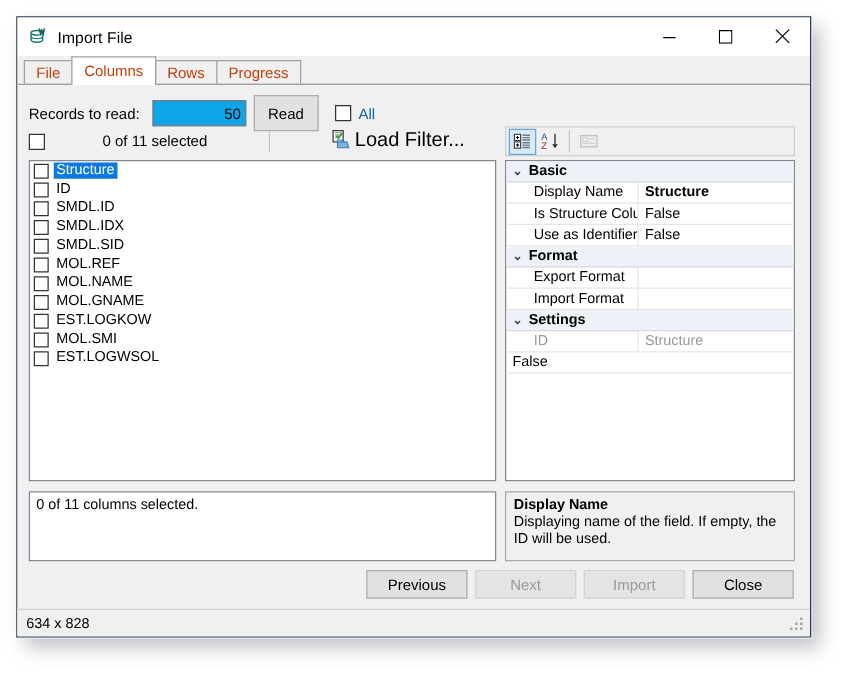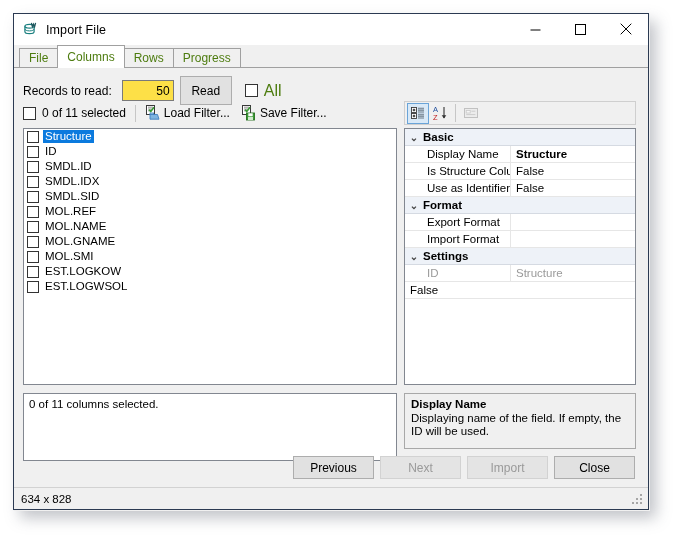--- a/index.html
+++ b/index.html
@@ -65,21 +65,21 @@
     display: flex;
     align-items: flex-end;
   }
   #tabstrip:after {
     content: "";
     position: absolute; left: 5px; right: 5px; bottom: 0;
     height: 1px; background: #a0a0a0;
   }
   .tab {
     font-size: 12px;
-    color: #4d7c0f;
+    color: #c2410c;
     padding: 2px 9px 3px 9px;
     border: 1px solid #a0a0a0;
     border-bottom: none;
     background: #f0f0f0;
     margin-right: -1px;
     position: relative;
     line-height: 15px;
     height: 20px;
   }
   .tab.active {
@@ -97,23 +97,23 @@
     margin-top: -1px;
   }
   
   #row1 {
     position: absolute; left: 9px; top: 8px;
     display: flex; align-items: center;
     font-size: 12px;
   }
   #records-label { color: #000; margin-right: 10px; }
   #records-input {
-    width: 52px; height: 21px;
+    width: 75px; height: 21px;
     border: 1px solid #7a7a7a;
-    background: #fde047;
+    background: #0ea5e9;
     font-family: "Liberation Sans", sans-serif;
     font-size: 12px;
     text-align: right;
     padding: 0 3px 0 0;
     color: #000;
     outline: none;
   }
   #read-btn {
     margin-left: 6px;
     width: 52px; height: 29px;
@@ -125,35 +125,35 @@
     cursor: default;
   }
   #all-wrap { margin-left: 13px; display: flex; align-items: center; }
   .cbox {
     width: 13px; height: 13px;
     border: 1px solid #333;
     background: #fff;
     display: inline-block;
     flex: none;
   }
-  #all-label { font-size: 16px; margin-left: 6px; color:#4d7c0f; }
+  #all-label { font-size: 12px; margin-left: 6px; color:#0369a1; }
   
   #row2 {
     position: absolute; left: 9px; top: 35px;
     display: flex; align-items: center;
-    font-size: 12px; height: 20px;
+    font-size: 12px; height: 20px; gap: 40px;
   }
   #sel-count { margin-left: 6px; color: #000; }
   .tb-sep {
     width: 1px; height: 17px; background: #c6c6c6;
     margin: 0 9px;
   }
   .filter-btn {
-    display: flex; align-items: center;
-    font-size: 12px; color: #000;
+    display: flex; 
+    font-size: 16px; color: #000;
     margin-right: 11px;
     cursor: default;
   }
   .filter-btn .ficon { width: 16px; height: 16px; margin-right: 3px; flex:none; }
   
   #list-panel {
     position: absolute;
     left: 9px; top: 60px;
     width: 374px; height: 257px;
     background: #fff;
@@ -171,21 +171,21 @@
     width: 12px; height: 12px;
     border: 1px solid #333; background: #fff;
     flex: none; margin-right: 4px;
   }
   .litem .ltext { line-height: 13px; padding: 0 2px; }
   .litem.sel .ltext { background: #0b7ade; color: #fff; }
   
   #left-status {
     position: absolute;
     left: 9px; top: 325px;
-    width: 374px; height: 68px;
+    width: 374px; height: 56px;
     background: #fff;
     border: 1px solid #828790;
     font-size: 11.5px;
     color: #000;
     padding: 4px 5px;
   }
   
   #pg-toolbar {
     position: absolute; left: 390px; top: 33px;
     width: 232px; height: 24px;
@@ -408,25 +408,25 @@
       <div class="litem">
         <span class="cbox2"></span>
         <span class="ltext">MOL.NAME</span>
       </div>
       <div class="litem">
         <span class="cbox2"></span>
         <span class="ltext">MOL.GNAME</span>
       </div>
       <div class="litem">
         <span class="cbox2"></span>
+        <span class="ltext">EST.LOGKOW</span>
+      </div>
+      <div class="litem">
+        <span class="cbox2"></span>
         <span class="ltext">MOL.SMI</span>
-      </div>
-      <div class="litem">
-        <span class="cbox2"></span>
-        <span class="ltext">EST.LOGKOW</span>
       </div>
       <div class="litem">
         <span class="cbox2"></span>
         <span class="ltext">EST.LOGWSOL</span>
       </div>
     </div>
 
     <div id="left-status">0 of 11 columns selected.</div>
 
     <div id="pg-toolbar">

